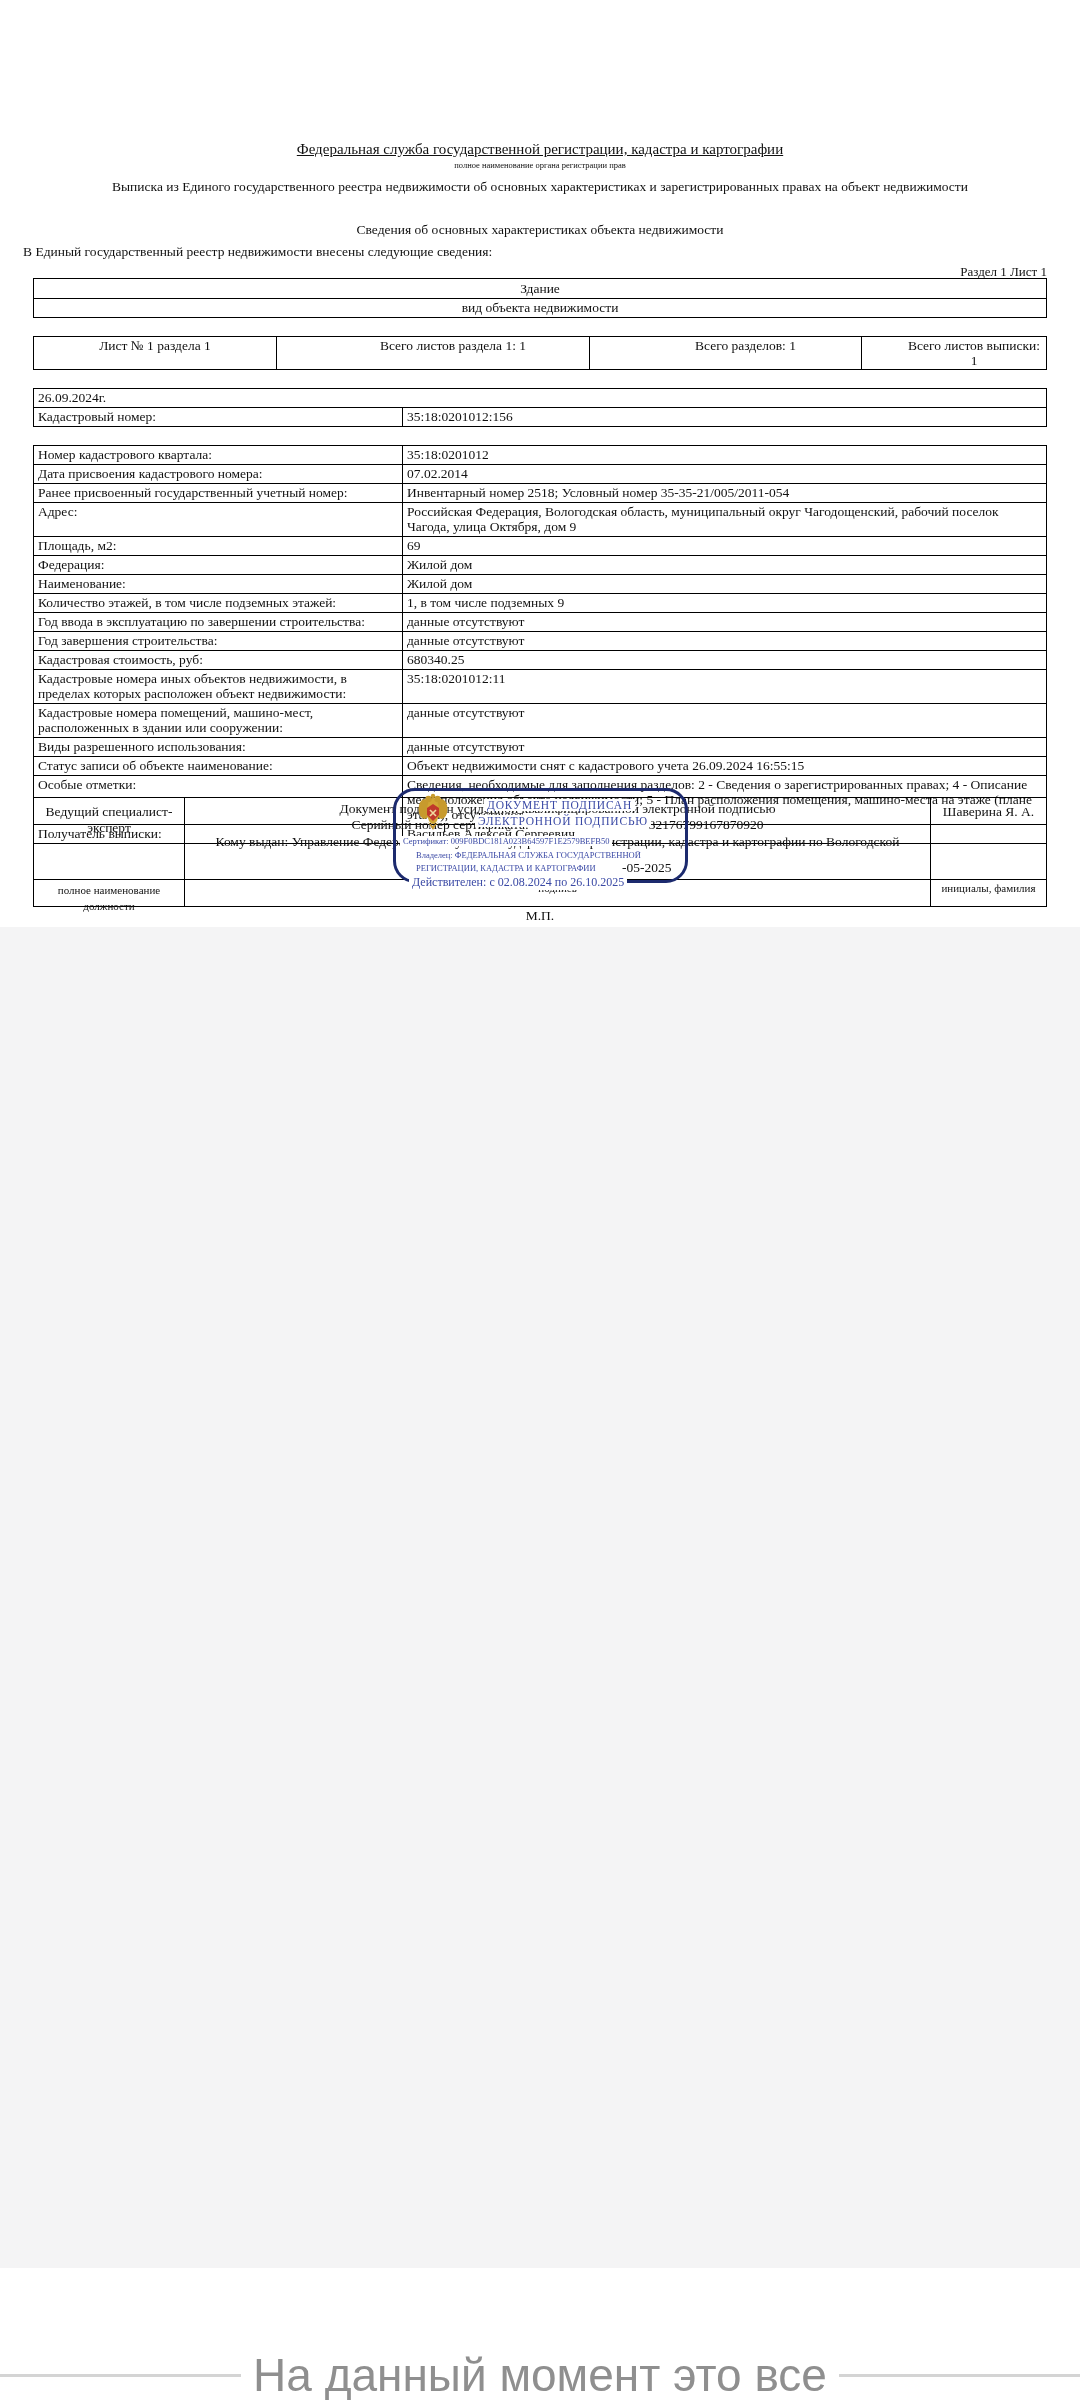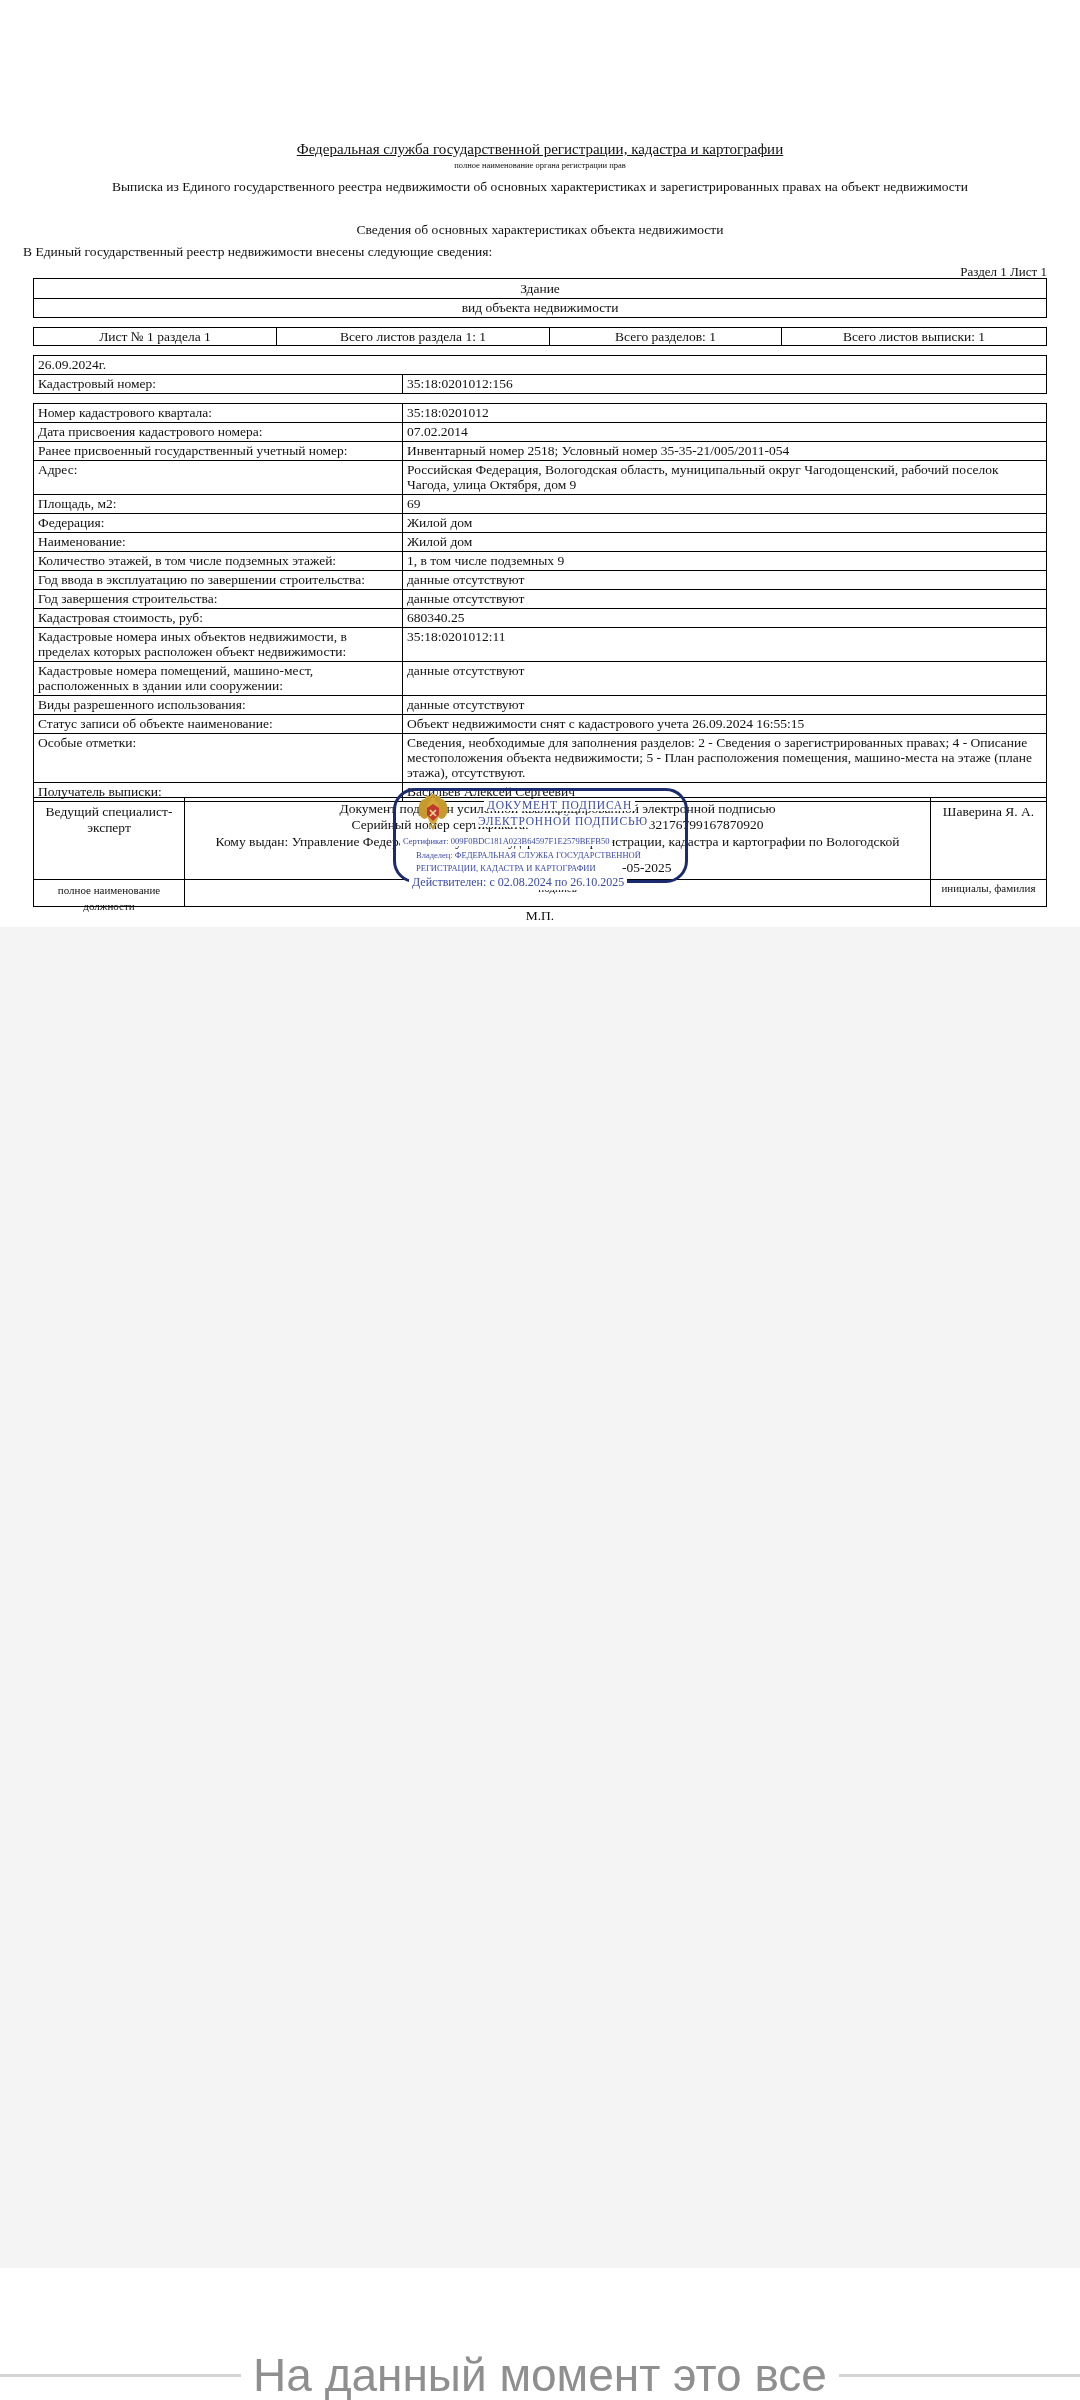--- a/index.html
+++ b/index.html
@@ -14,21 +14,21 @@
   .org-name{top:141px;font-size:15px;text-decoration:underline;}
   .org-caption{top:160px;font-size:8.5px;}
   .doc-title{top:179px;font-size:13.5px;}
   .doc-subtitle{top:222px;font-size:13.5px;}
   .intro{position:absolute;left:23px;top:244px;font-size:13.5px;}
   .section-sheet{position:absolute;left:33px;width:1014px;top:264px;text-align:right;font-size:13px;}
 
   
   .sheet{position:absolute;left:33px;top:278px;width:1014px;font-size:13.5px;line-height:15px;}
   .tbl{border:1.5px solid #000;box-sizing:border-box;}
-  .tbl + .tbl{margin-top:9px;}
+  .tbl + .tbl{margin-top:18px;gap:40px;}
   .tr{display:flex;border-top:1.5px solid #000;box-sizing:border-box;}
   .tr:first-child{border-top:none;}
   .cell{box-sizing:border-box;padding:1px 4px 2px 4px;}
   .lbl{width:369px;border-right:1.5px solid #000;}
   .val{flex:1;}
   .center{text-align:center;}
   .kind-row{padding:2px 4px;}
   .cols4{display:flex;}
   .cols4 > div{box-sizing:border-box;padding:1px 4px;text-align:center;border-right:1.5px solid #000;}
   .cols4 > div:last-child{border-right:none;}

